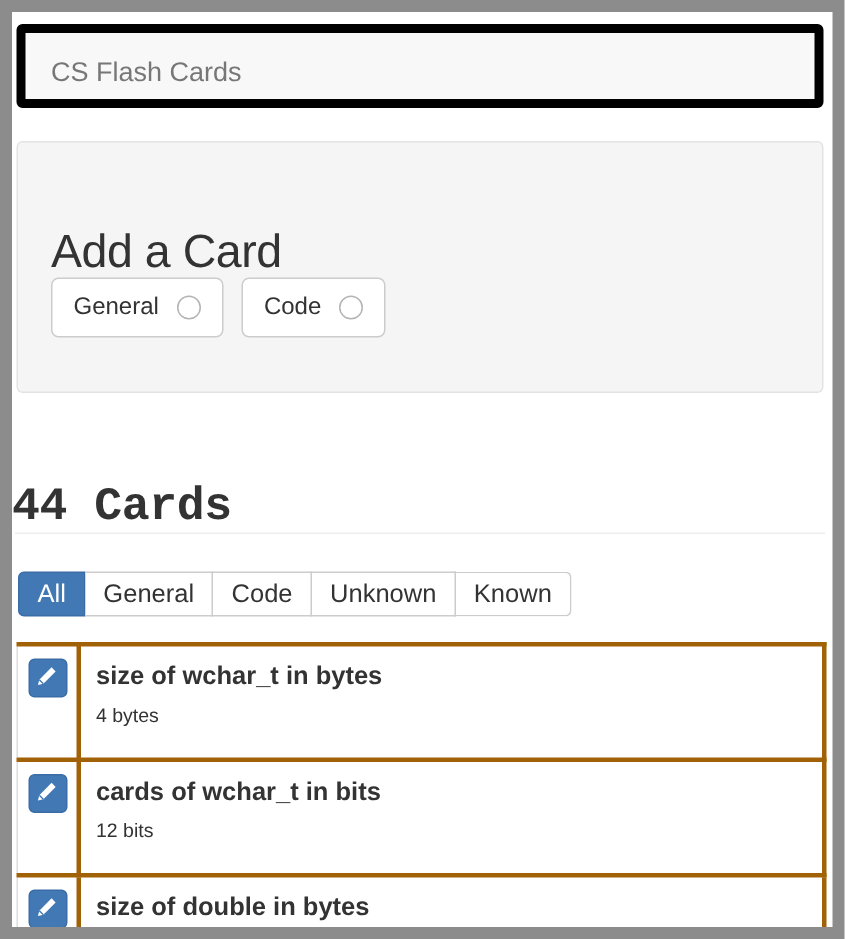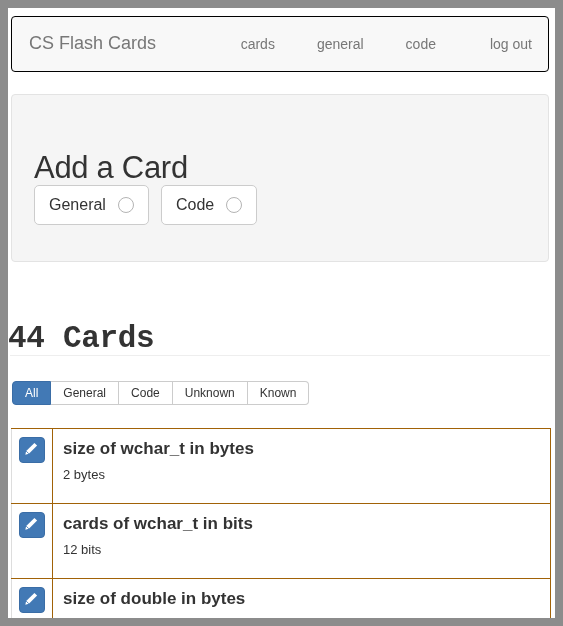--- a/index.html
+++ b/index.html
@@ -34,21 +34,21 @@
 
   
   .navbar {
     position: absolute;
     left: 3px;
     top: 8px;
     width: 538px;
     height: 56px;
     box-sizing: border-box;
     background: #f8f8f8;
-    border: 1px solid #000000;
+    border: 6px solid #000000;
     border-radius: 4px;
   }
   .navbar-brand {
     position: absolute;
     left: 17px;
     top: 16px;
     font-size: 18px;
     line-height: 21px;
     color: #777777;
     white-space: nowrap;
@@ -153,25 +153,25 @@
 
   
   .btn-group {
     position: absolute;
     left: 4px;
     top: 373px;
     display: flex;
   }
   .btn-filter {
     box-sizing: border-box;
-    height: 24px;
+    height: 30px;
     padding: 4px 12px;
     display: flex;
     align-items: center;
-    font-size: 12px;
+    font-size: 17px;
     color: #333333;
     background: #ffffff;
     border: 1px solid #cccccc;
     border-left-width: 0;
     cursor: pointer;
     white-space: nowrap;
   }
   .btn-filter:first-child {
     border-left-width: 1px;
     border-top-left-radius: 4px;
@@ -190,21 +190,21 @@
   
   .cards-table {
     position: absolute;
     left: 3px;
     top: 420px;
     width: 540px;
     border-collapse: collapse;
     table-layout: fixed;
   }
   .cards-table td {
-    border: 1px solid #a16207;
+    border: 3px solid #a16207;
     padding: 0;
     vertical-align: top;
   }
   .cards-table tr td:first-child {
     border-left: 1px solid #dddddd;
   }
   .col-action { width: 41px; }
   .cell-action {
     height: 66px;
     text-align: center;
@@ -247,26 +247,20 @@
   }
 </style>
 </head>
 <body>
 
 <div id="viewport">
   <div id="page">
 
     <div class="navbar">
       <a class="navbar-brand">CS Flash Cards</a>
-      <div class="nav-links">
-        <a class="nav-link n-cards">cards</a>
-        <a class="nav-link n-general">general</a>
-        <a class="nav-link n-code">code</a>
-        <a class="nav-link n-logout">log out</a>
-      </div>
     </div>
 
     <div class="well">
       <h1 class="well-title">Add a Card</h1>
       <div class="radio-row">
         <label class="radio-btn">
           <span class="lbl">General</span>
           <span class="radio-circle"></span>
         </label>
         <label class="radio-btn">
@@ -298,21 +292,21 @@
           <td class="cell-action">
             <span class="edit-btn">
               <svg width="14" height="14" viewBox="0 0 14 14" aria-hidden="true">
                 <path d="M10.4 0.9 L13.1 3.6 L4.9 11.8 L1.3 12.7 L2.2 9.1 Z" fill="#ffffff"></path>
                 <path d="M2.2 9.1 L4.9 11.8" stroke="#4279b5" stroke-width="0.9"></path>
               </svg>
             </span>
           </td>
           <td class="cell-body">
             <div class="card-q">size of wchar_t in bytes</div>
-            <div class="card-a">2 bytes</div>
+            <div class="card-a">4 bytes</div>
           </td>
         </tr>
 
         <tr>
           <td class="cell-action">
             <span class="edit-btn">
               <svg width="14" height="14" viewBox="0 0 14 14" aria-hidden="true">
                 <path d="M10.4 0.9 L13.1 3.6 L4.9 11.8 L1.3 12.7 L2.2 9.1 Z" fill="#ffffff"></path>
                 <path d="M2.2 9.1 L4.9 11.8" stroke="#4279b5" stroke-width="0.9"></path>
               </svg>

